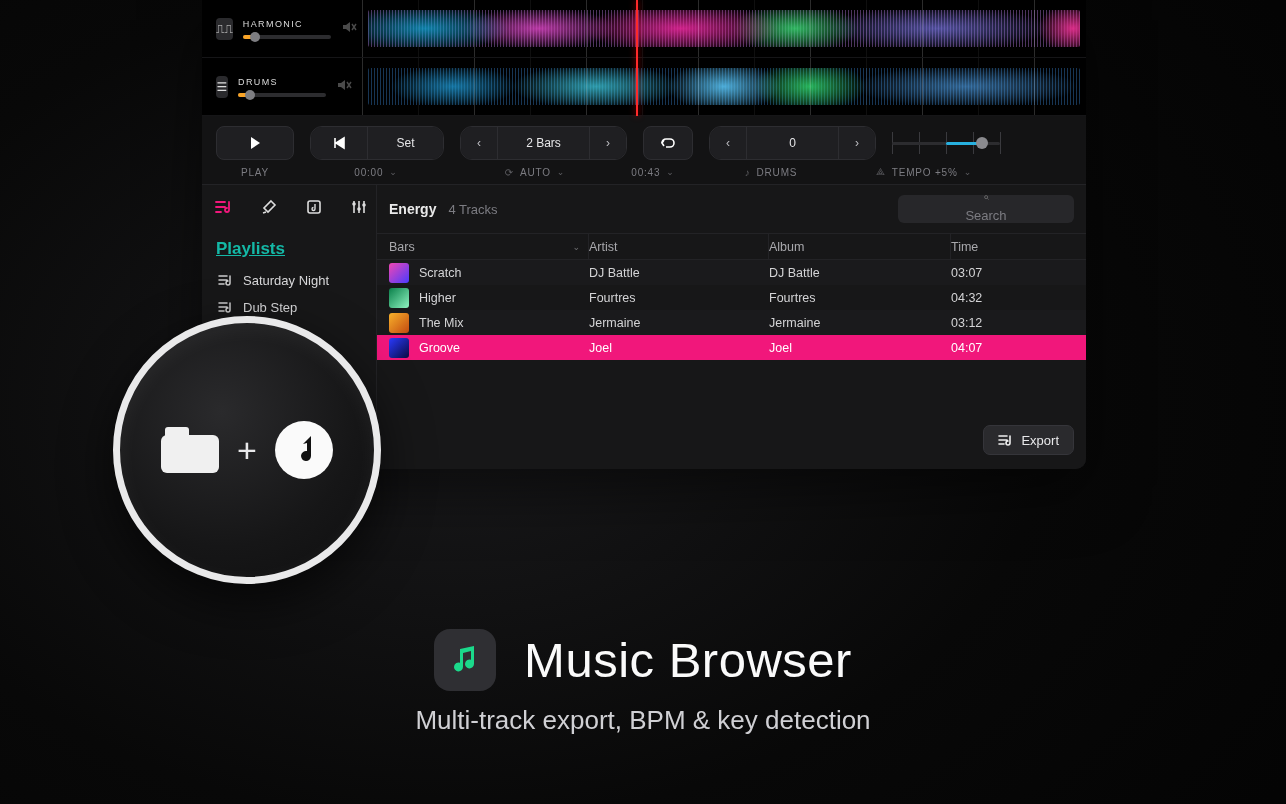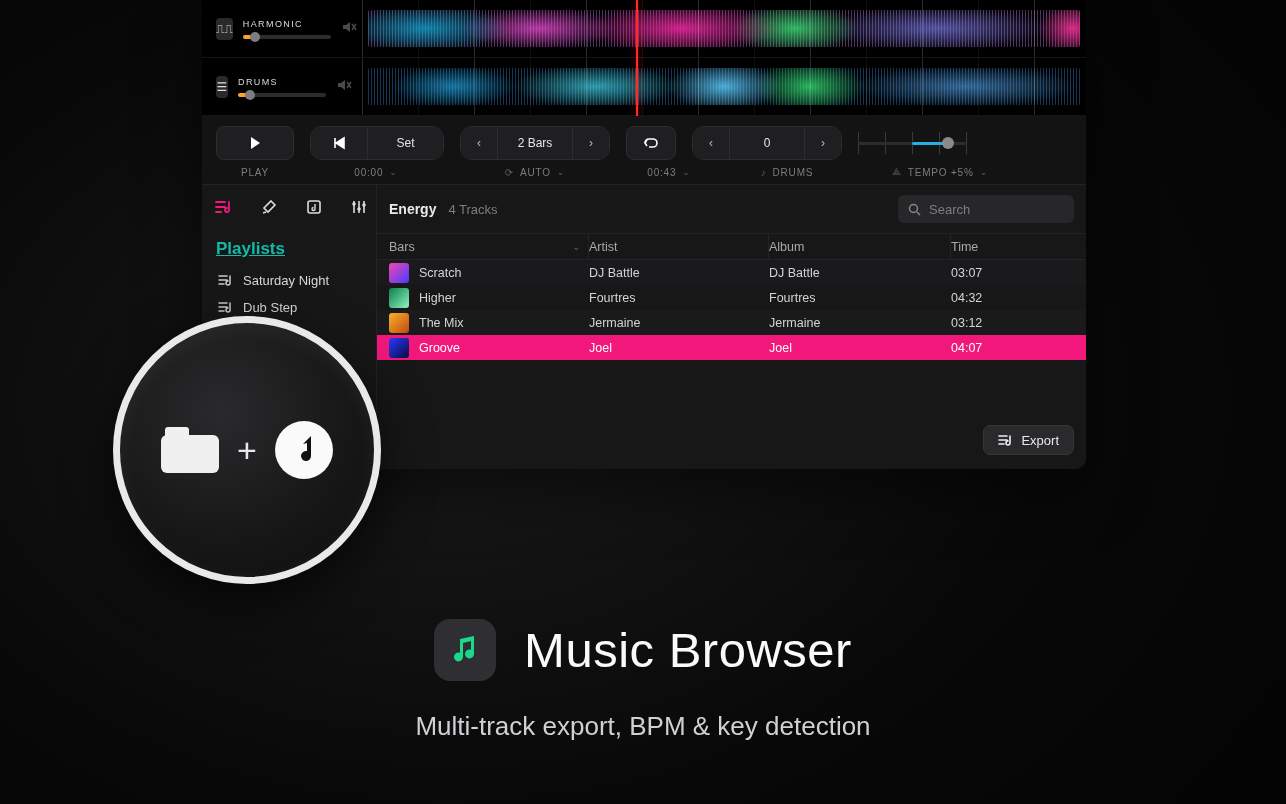--- a/index.html
+++ b/index.html
@@ -126,39 +126,39 @@
   .tr-row{display:flex;align-items:center;gap:16px;}
   .btn{
     height:34px;border-radius:8px;background:#1f1f22;
     border:1px solid #2d2d31;display:flex;align-items:center;justify-content:center;
     color:#e6e6e8;cursor:pointer;
   }
   .btn.play{width:78px;font-size:15px;}
   .seg{display:flex;height:34px;border-radius:12px;overflow:hidden;border:1px solid #2d2d31;}
   .seg .cell{background:#1f1f22;display:flex;align-items:center;justify-content:center;color:#e6e6e8;font-size:12px;}
   .seg .cell.arrow{width:36px;color:#bdbdc2;}
-  .seg.split .cell.mid{width:76px;border-left:1px solid #2d2d31;border-right:1px solid #2d2d31;}
+  .seg.split .cell.mid{width:93px;border-left:1px solid #2d2d31;border-right:1px solid #2d2d31;}
   .seg.setgrp .a{width:56px;}
   .seg.setgrp .b{width:76px;border-left:1px solid #2d2d31;}
   .btn.loop{width:50px;}
   .tempo-slider{
     width:108px;height:34px;position:relative;display:flex;align-items:center;
   }
   .tempo-slider .track-bar{position:absolute;left:0;right:0;height:3px;background:#2c2c2f;border-radius:2px;}
   .tempo-slider .ticks{position:absolute;left:0;right:0;top:6px;bottom:6px;}
   .tempo-slider .ticks span{position:absolute;width:1px;background:#3a3a3e;top:0;bottom:0;}
   .tempo-slider .fill{position:absolute;height:3px;background:var(--cyan);left:50%;width:36px;border-radius:2px;}
   .tempo-slider .knob{position:absolute;width:12px;height:12px;border-radius:50%;background:#8a8a8e;left:calc(50% + 30px);top:11px;}
   .labels{display:flex;gap:16px;color:var(--text2);font-size:10px;letter-spacing:.8px;}
   .labels .grp{display:flex;align-items:center;gap:6px;}
   .labels .chev{font-size:9px;opacity:.7;}
   .lp{width:78px;justify-content:center;}
   .lset{width:132px;justify-content:center;}
   .lbar{width:154px;justify-content:center;}
-  .lloop{width:50px;justify-content:center;margin-left:16px;}
+  .lloop{width:50px;justify-content:center;}
   .lpitch{width:154px;justify-content:center;}
   .ltempo{width:108px;justify-content:flex-end;}
   .labels .grp{display:inline-flex;}
 
   
   .browser{
     display:flex;background:#171718;border-top:1px solid #232326;
   }
   .sidebar{
     width:175px;min-height:284px;border-right:1px solid #232326;
@@ -173,21 +173,21 @@
   .main{
     flex:1;display:flex;flex-direction:column;min-height:284px;
   }
   .list-header{
     display:flex;align-items:center;gap:12px;padding:10px 12px;border-bottom:1px solid #232326;
   }
   .list-title{font-size:14px;font-weight:600;}
   .list-count{font-size:13px;color:var(--text2);}
   .search{
     margin-left:auto;width:176px;height:28px;border-radius:6px;background:#27272a;
-    display:flex;align-items:center;gap:8px;padding:0 10px;color:var(--text2);font-size:13px;
+    display:flex;align-items:center;gap:8px;padding:0 10px;color:var(--text2);font-size:13px;flex-direction:column;
   }
   .cols,.row{
     display:grid;grid-template-columns:200px 180px 182px 1fr;
     padding:0 12px;align-items:center;height:26px;font-size:12.5px;
   }
   .cols{color:var(--text1);border-bottom:1px solid #232326;}
   .cols .col{display:flex;align-items:center;gap:6px;border-right:1px solid #232326;height:100%;}
   .cols .col:last-child{border-right:none;}
   .cols .col span.sort{margin-left:auto;margin-right:8px;font-size:9px;opacity:.6;}
   .row{color:#d4d4d6;height:25px;}
@@ -198,22 +198,22 @@
   .footer{
     margin-top:auto;display:flex;justify-content:flex-end;padding:16px 12px 14px;
   }
   .export{
     height:30px;padding:0 14px;border-radius:7px;background:#2a2a2d;
     display:flex;align-items:center;gap:8px;font-size:13px;color:#e8e8ea;border:1px solid #35353a;cursor:pointer;
   }
 
   
   .hero{
-    position:absolute;left:0;right:0;bottom:62px;
-    display:flex;flex-direction:column;align-items:center;gap:26px;
+    position:absolute;left:0;right:0;bottom:68px;
+    display:flex;flex-direction:column;align-items:center;gap:10px;
   }
   .hero-row{display:flex;align-items:center;gap:28px;}
   .hero-badge{
     width:62px;height:62px;border-radius:16px;background:#2f2f33;
     display:flex;align-items:center;justify-content:center;
   }
   .hero-title{font-size:49px;font-weight:500;color:#fafafa;letter-spacing:.5px;}
   .hero-sub{font-size:26px;color:#d0d0d4;font-weight:400;margin-top:4px;}
 
   

